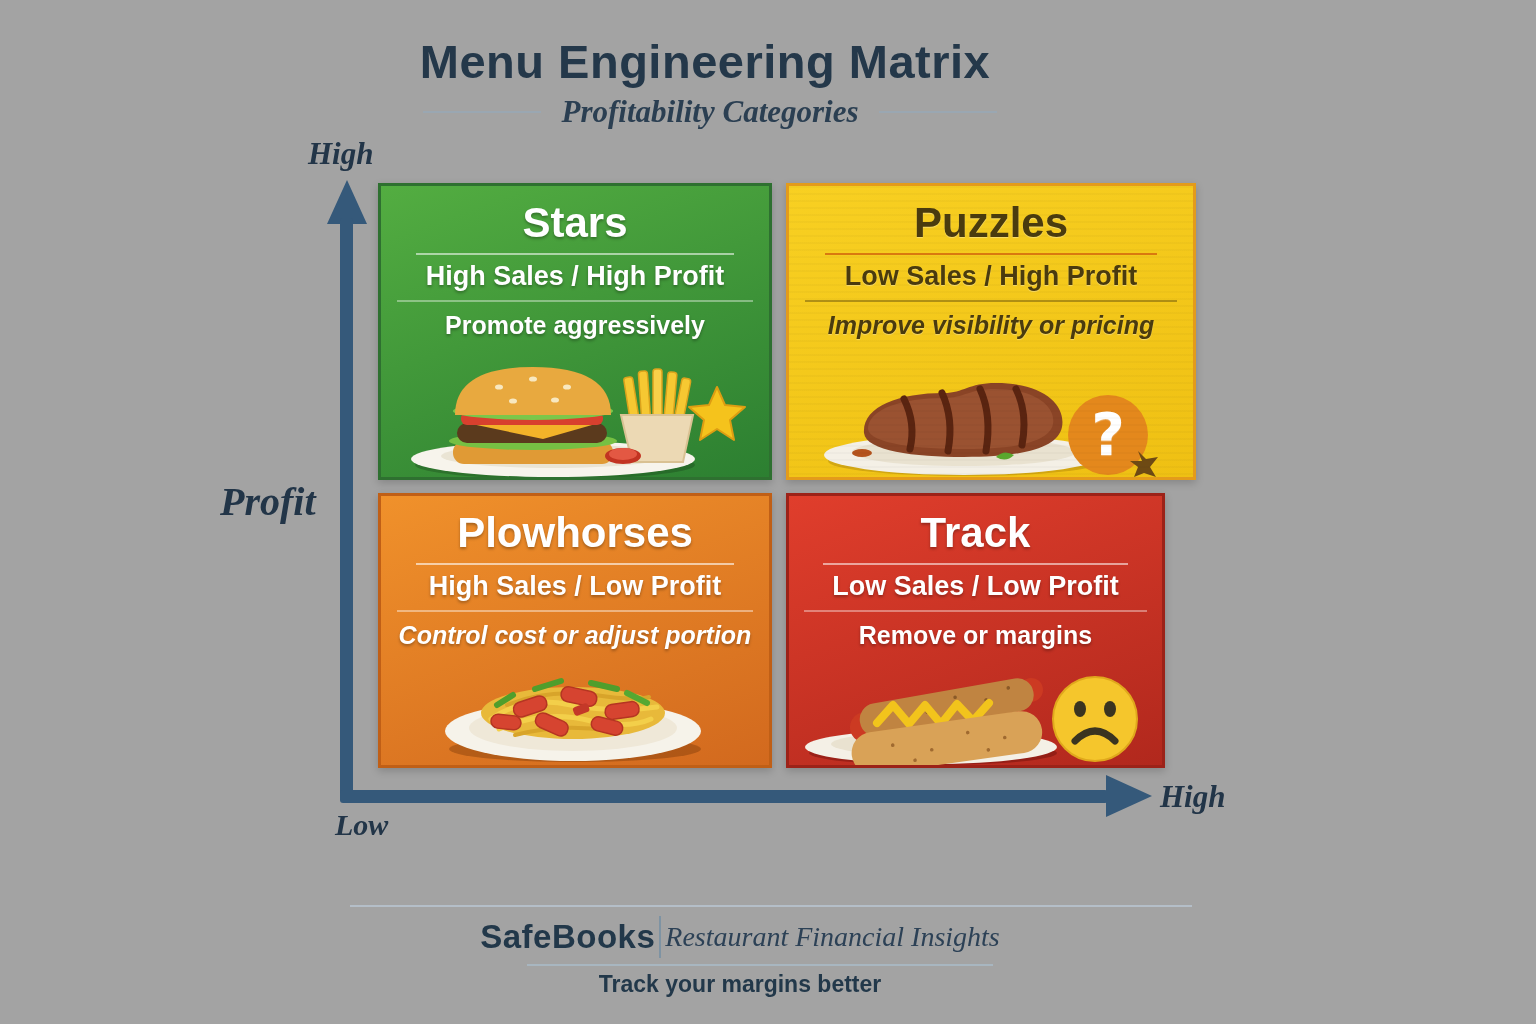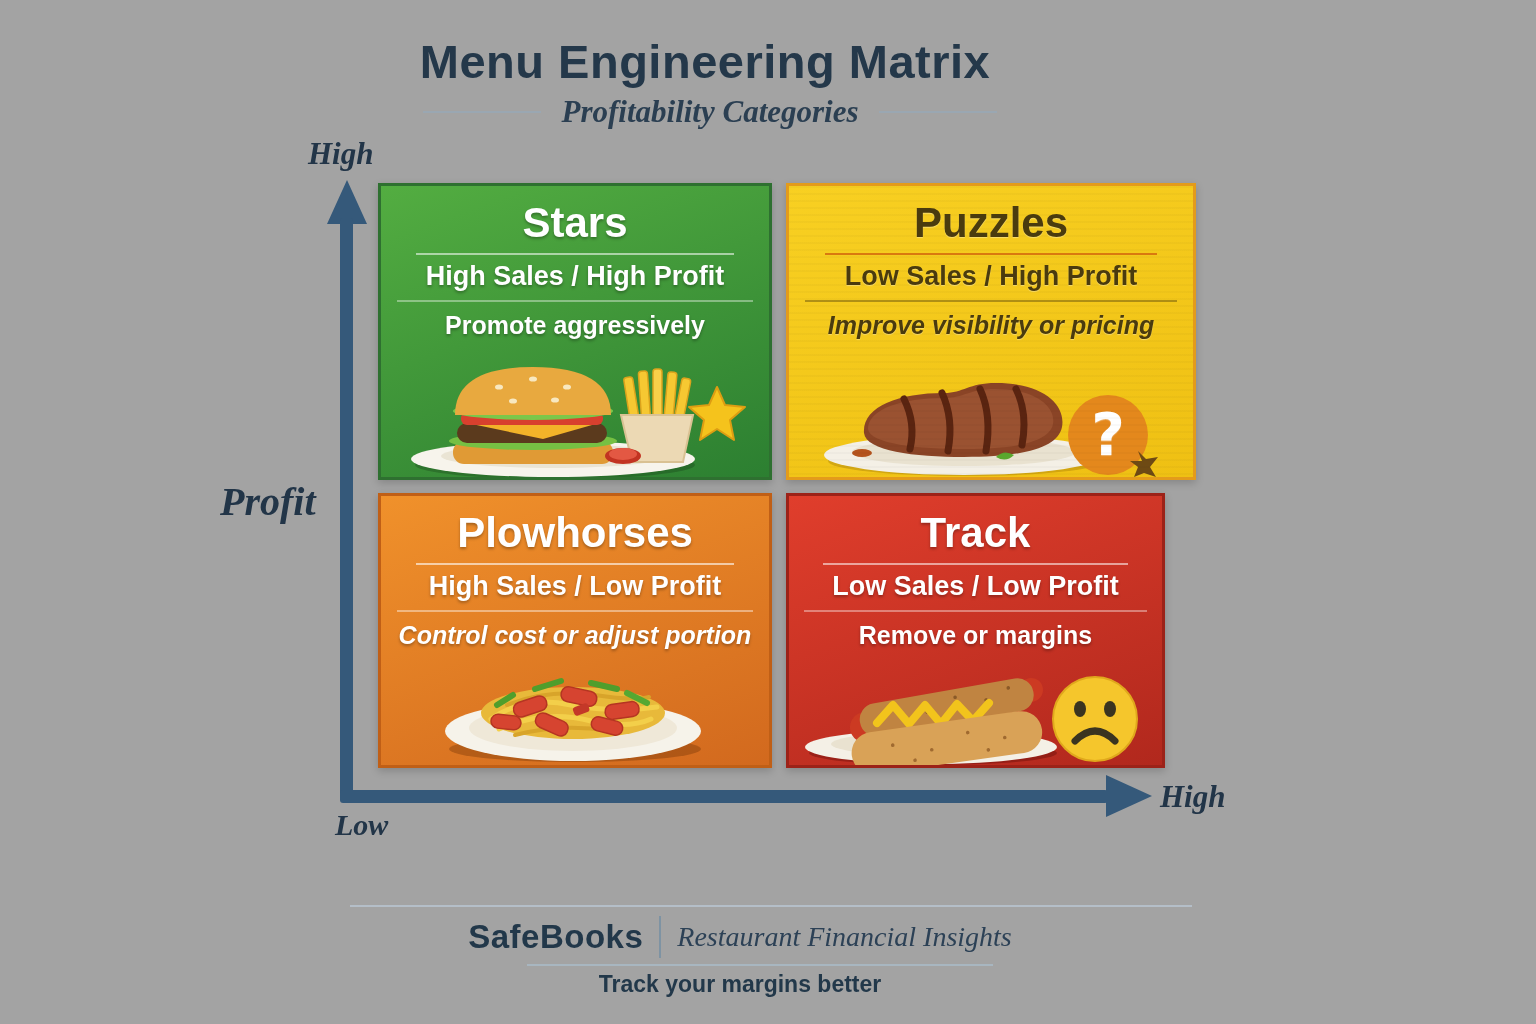--- a/index.html
+++ b/index.html
@@ -84,21 +84,21 @@
   .q-plowhorses .div1 { background:rgba(255,255,255,0.6); }
   .q-plowhorses .div2 { background:rgba(255,255,255,0.42); }
   .q-puzzles .div1 { background:#d9790f; }
   .q-puzzles .div2 { background:rgba(92,70,12,0.45); }
   .illus { margin-top:auto; line-height:0; }
   .illus svg { display:block; }
 
   
   .footer-rule { position:absolute; left:350px; top:905px; width:842px; height:2px; background:#b4bec8; }
   .footer-wrap { position:absolute; left:300px; top:916px; width:880px; text-align:center; }
-  .brand-row { display:flex; align-items:center; justify-content:center; gap:16px; }
+  .brand-row { display:flex; align-items:center; justify-content:center; gap:4px; }
   .brand { font-size:33px; font-weight:bold; color:#22384a; letter-spacing:0.5px; }
   .brand-sep { width:2px; height:42px; background:#7e93a3; }
   .tagline {
     font-family:"Liberation Serif", serif; font-style:italic;
     font-size:28px; color:#2c4156;
   }
   .slogan-rule { position:absolute; left:527px; top:964px; width:466px; height:2px; background:#a8b6c0; }
   .slogan-wrap { position:absolute; left:300px; top:971px; width:880px; text-align:center; }
   .slogan { font-size:23px; font-weight:bold; color:#22384a; }
 </style>

